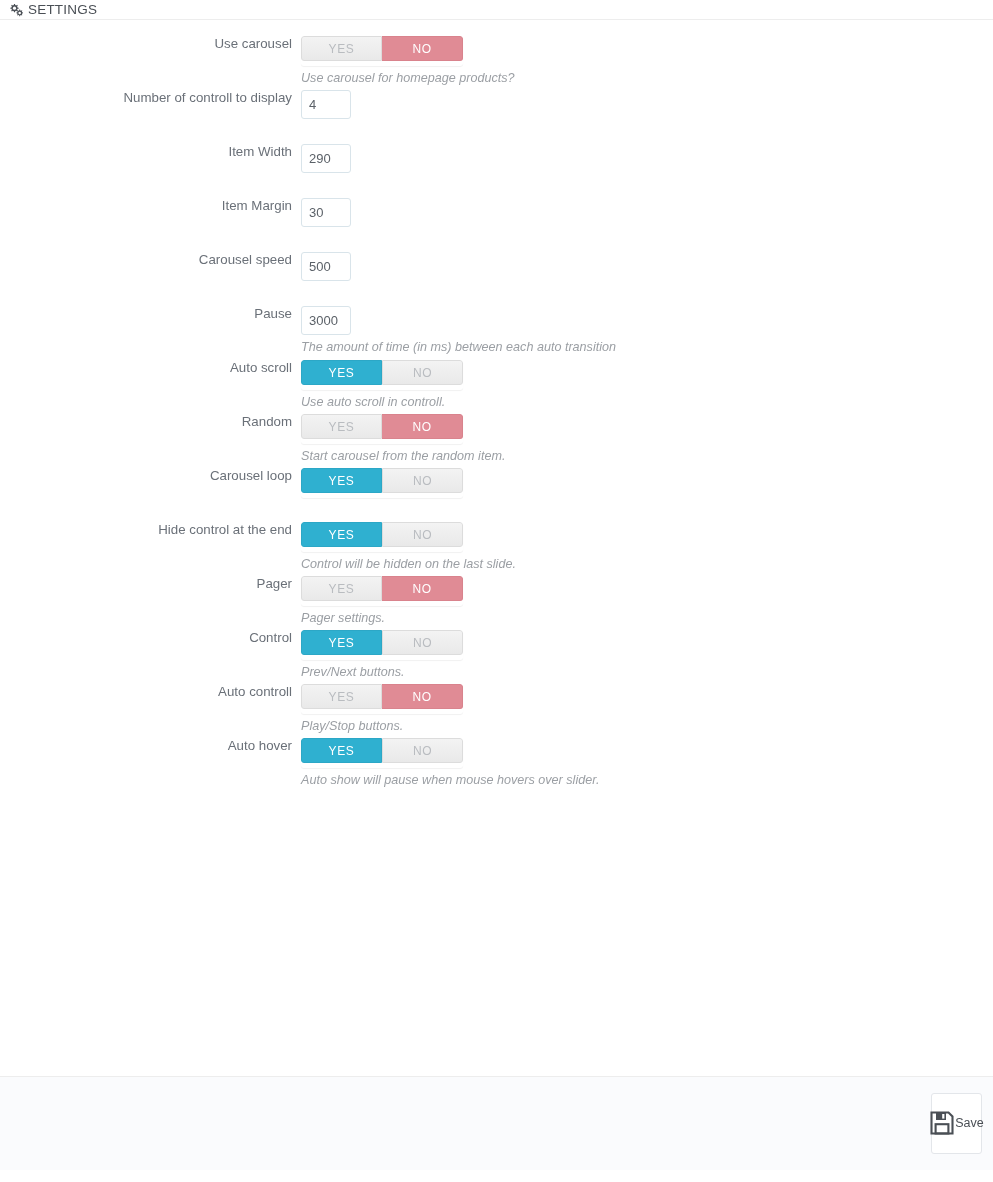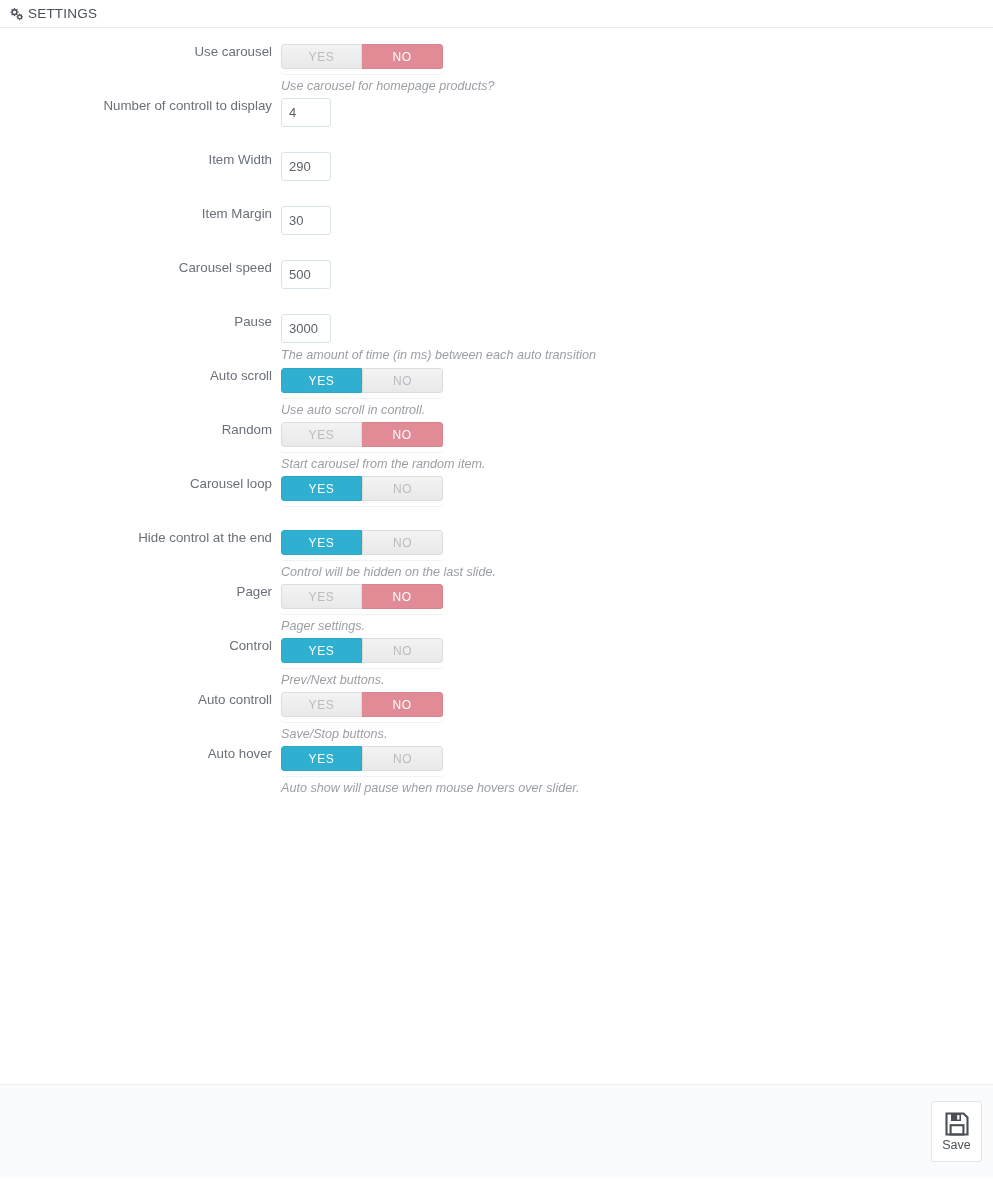--- a/index.html
+++ b/index.html
@@ -18,21 +18,21 @@
     overflow: hidden;
   }
 
   .panel {
     width: 993px;
     background: #ffffff;
   }
 
   
   .panel-header {
-    height: 28px;
+    height: 20px;
     display: flex;
     align-items: center;
     padding: 4px 8px;
     background: #ffffff;
     border-bottom: 1px solid #ededed;
   }
   .panel-header .cogs-icon {
     width: 16px;
     height: 14px;
     margin-right: 4px;
@@ -49,20 +49,21 @@
     color: #4a4f55;
     font-weight: 400;
     white-space: nowrap;
   }
 
   
   .panel-body {
     padding: 16px 12px 12px 0;
     background: #ffffff;
     min-height: 1056px;
+    margin-left: 20px;
   }
 
   .form-row {
     display: flex;
     align-items: flex-start;
     margin-bottom: 0;
   }
   .form-label {
     width: 281px;
     flex: none;
@@ -155,21 +156,21 @@
     justify-content: flex-end;
     padding-right: 11px;
   }
   .save-button {
     width: 51px;
     height: 61px;
     background: #ffffff;
     border: 1px solid #e3e6ea;
     border-radius: 3px;
     display: flex;
-    flex-direction: column;
+    flex-direction: row;
     align-items: center;
     justify-content: center;
     cursor: pointer;
     padding: 0;
   }
   .save-button .floppy-icon {
     width: 26px;
     height: 26px;
     color: #4a4f55;
     display: block;
@@ -281,21 +282,21 @@
         <div class="form-control"><div class="switch">
             <div class="half on-yes">YES</div>
             <div class="half off">NO</div>
           </div><div class="help-text">Prev/Next buttons.</div></div>
       </div>
       <div class="form-row row-toggle">
         <div class="form-label">Auto controll</div>
         <div class="form-control"><div class="switch">
             <div class="half off">YES</div>
             <div class="half on-no">NO</div>
-          </div><div class="help-text">Save/Stop buttons.</div></div>
+          </div><div class="help-text">Play/Stop buttons.</div></div>
       </div>
       <div class="form-row row-toggle">
         <div class="form-label">Auto hover</div>
         <div class="form-control"><div class="switch">
             <div class="half on-yes">YES</div>
             <div class="half off">NO</div>
           </div><div class="help-text">Auto show will pause when mouse hovers over slider.</div></div>
       </div>
     </div>
 

